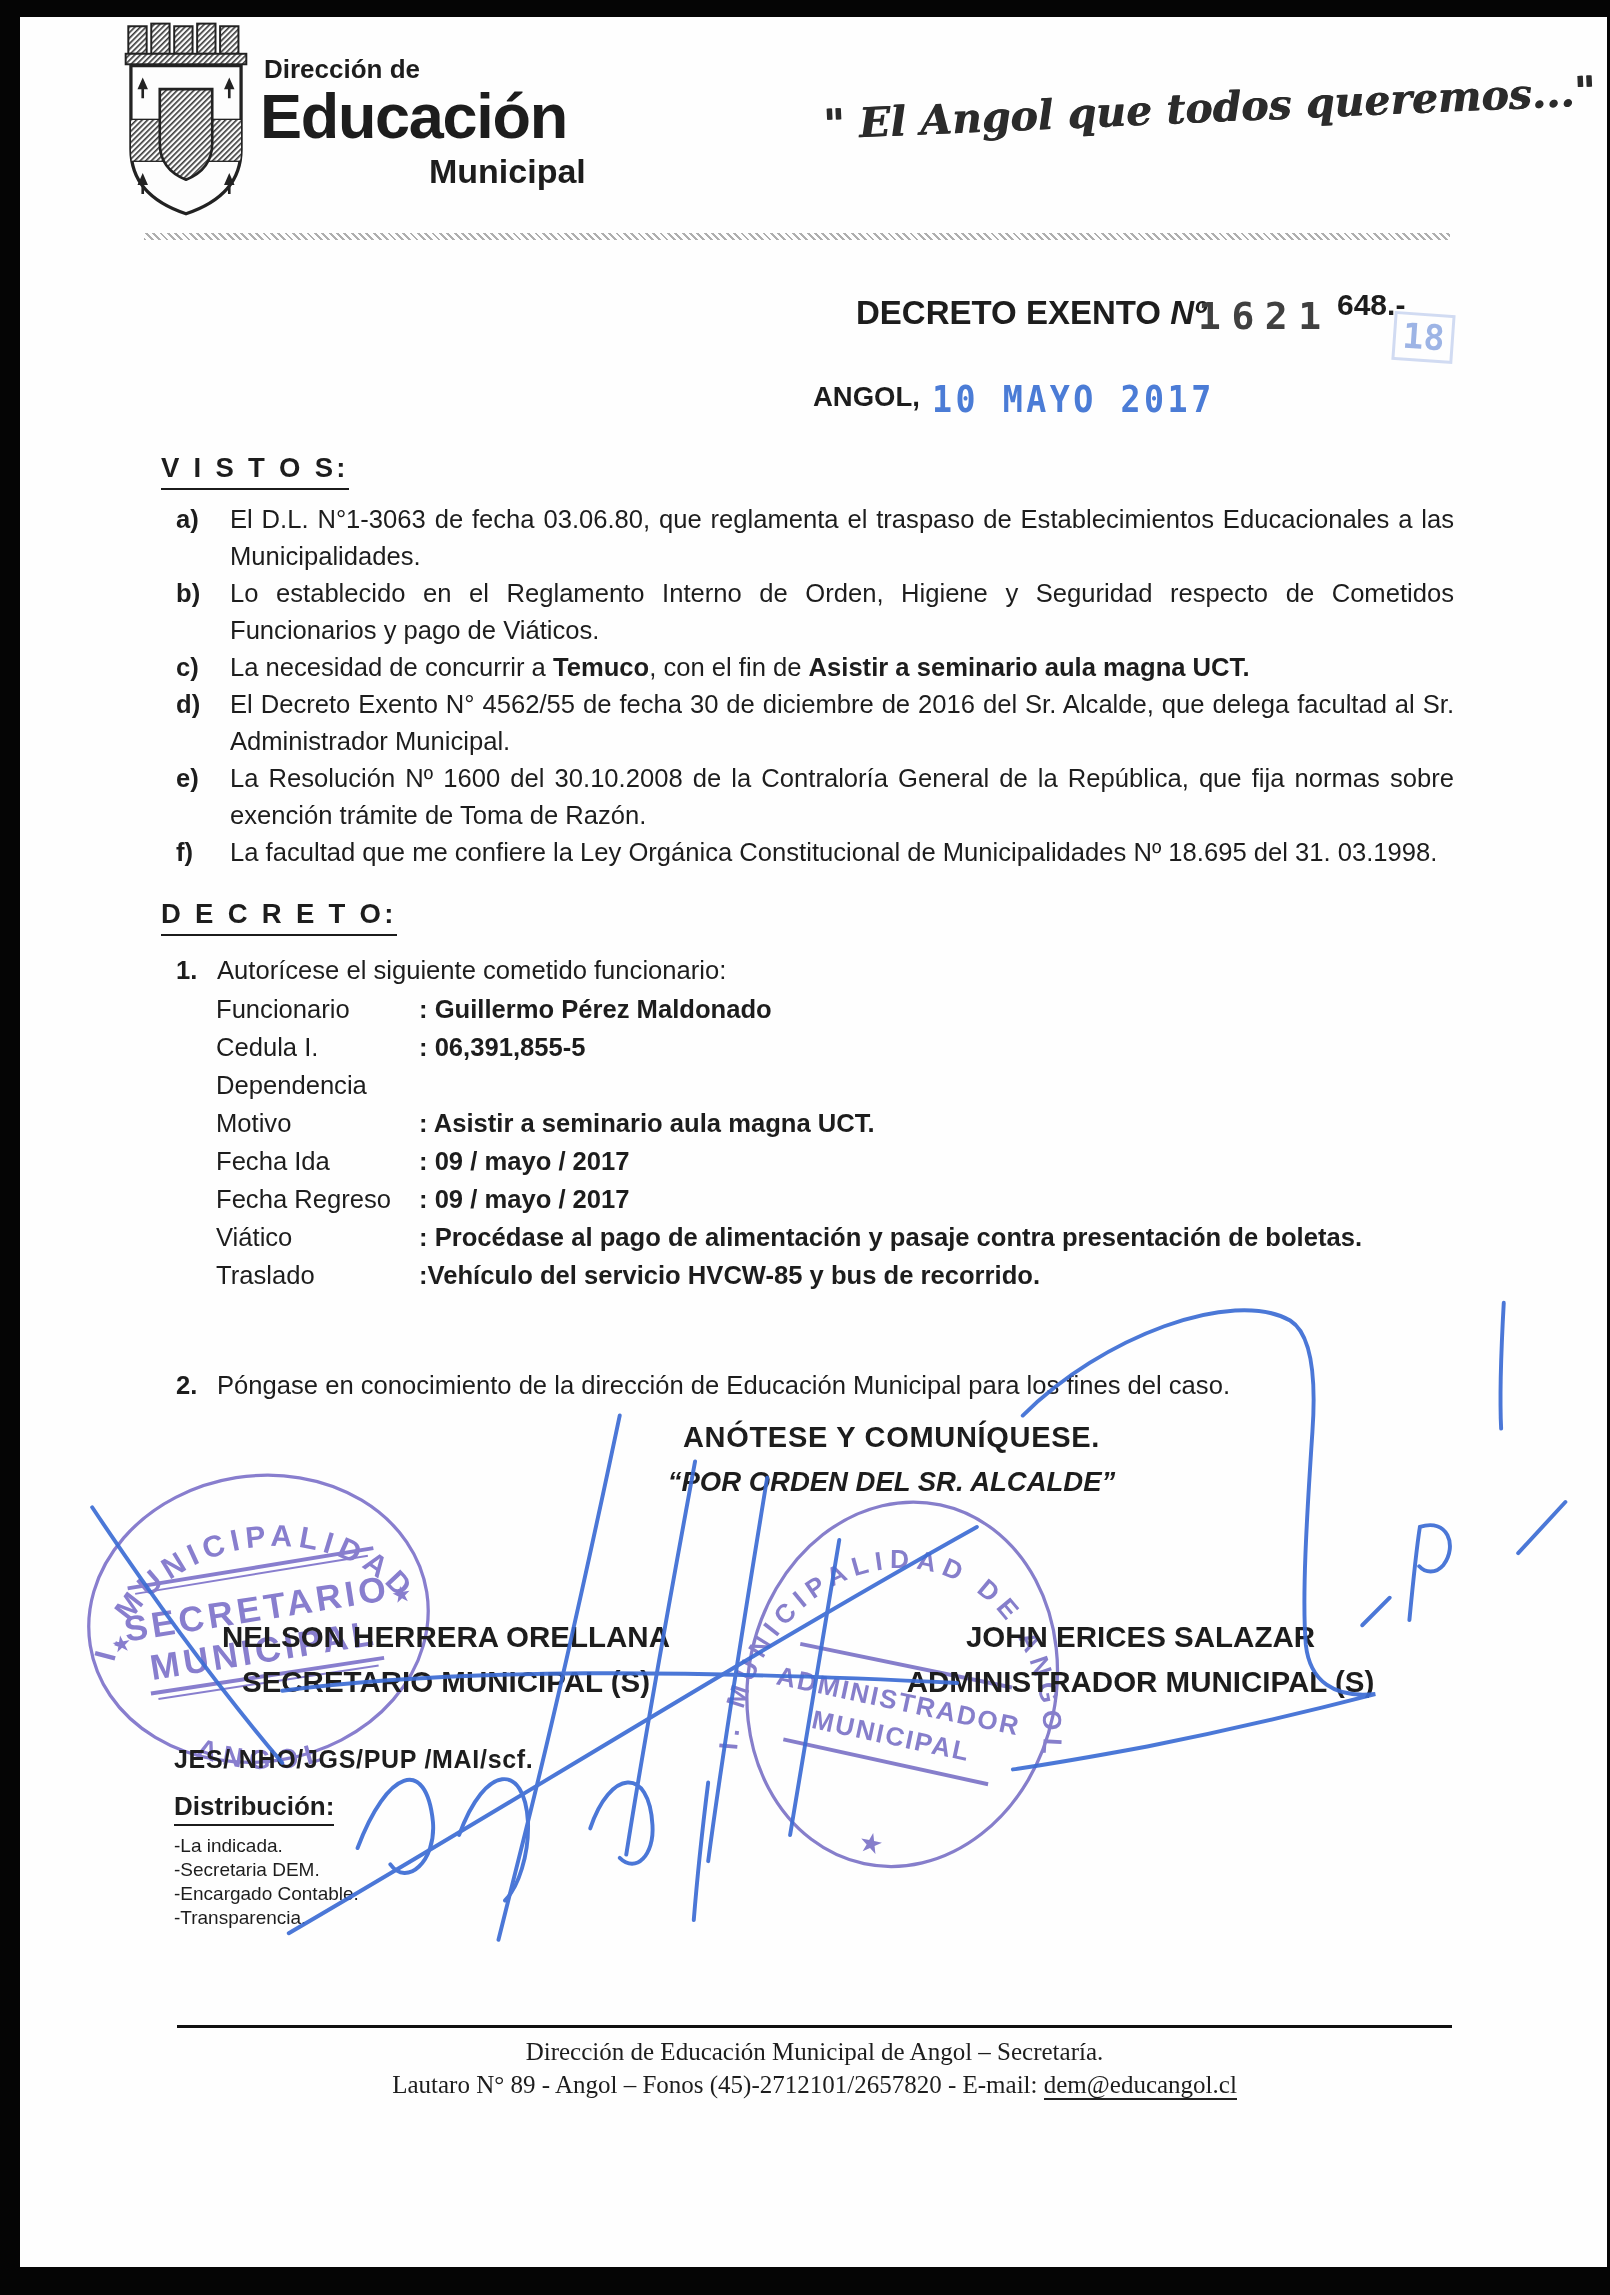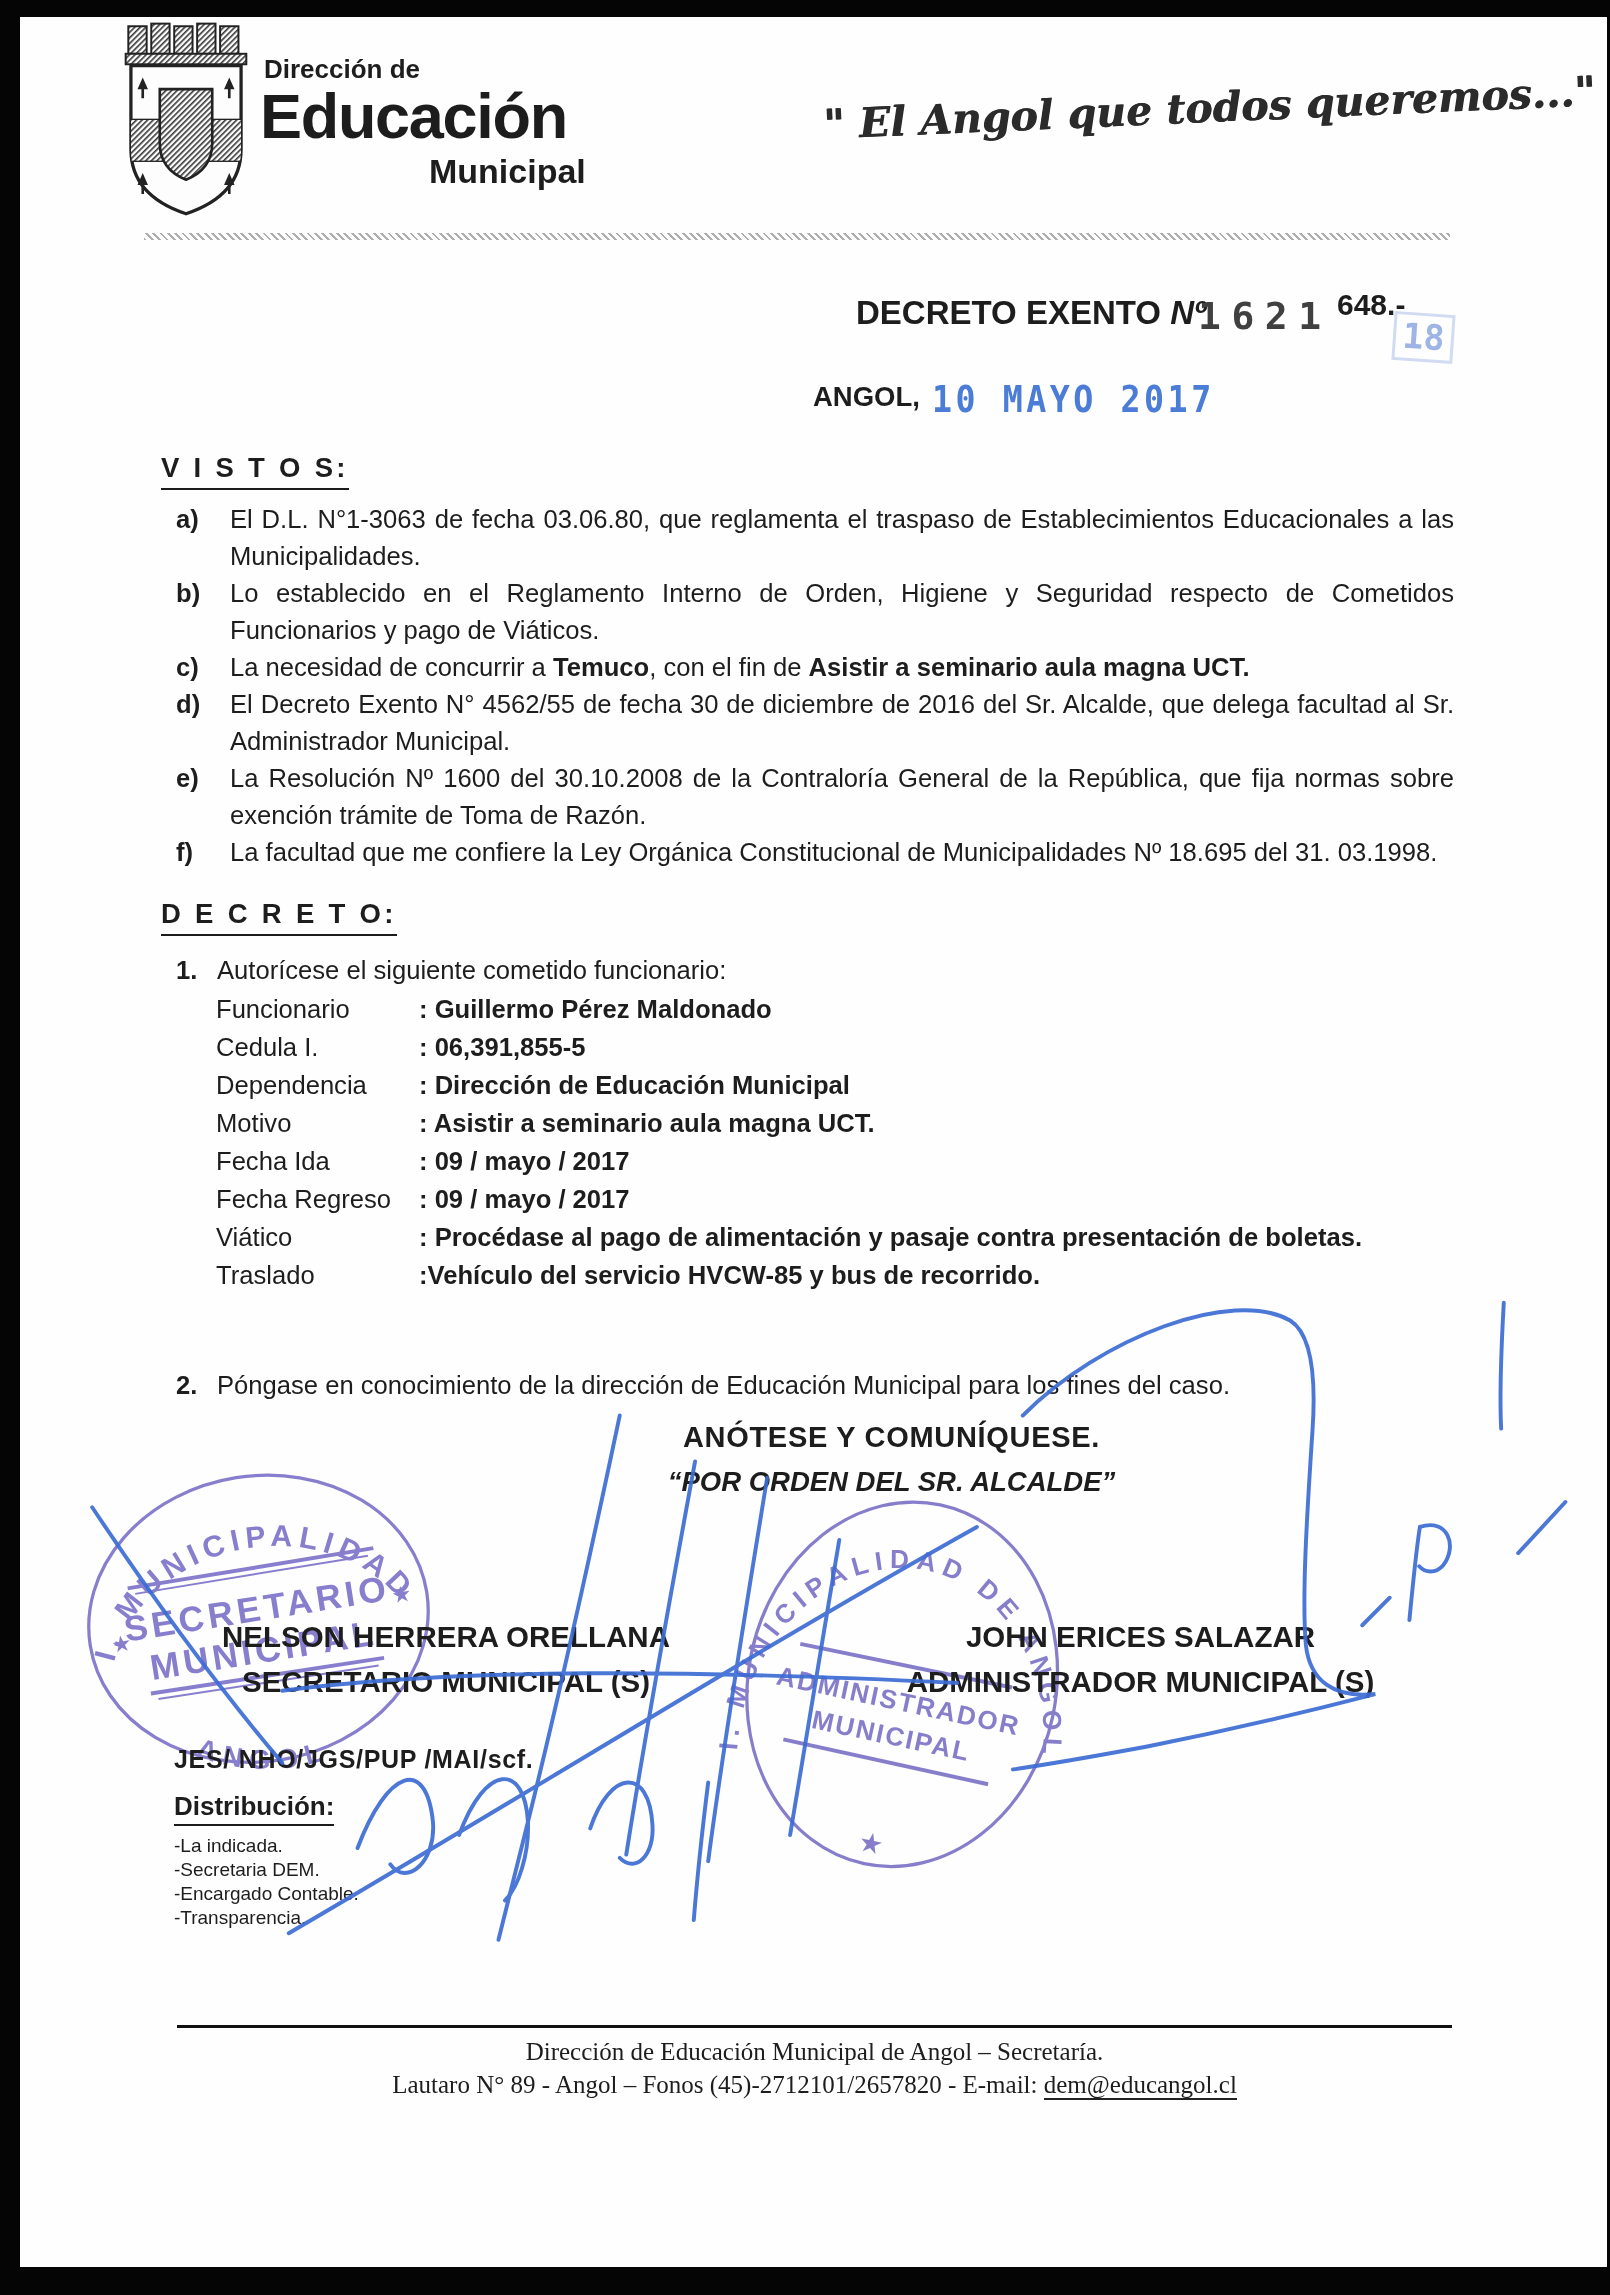--- a/index.html
+++ b/index.html
@@ -154,21 +154,20 @@
     <div class="frow">
       <span>Funcionario</span>
       <span class="fvalue">: Guillermo Pérez Maldonado</span>
     </div>
     <div class="frow">
       <span>Cedula I.</span>
       <span class="fvalue">: 06,391,855-5</span>
     </div>
     <div class="frow">
       <span>Dependencia</span>
-      <span class="fvalue">: Dirección de Educación Municipal</span>
     </div>
     <div class="frow">
       <span>Motivo</span>
       <span class="fvalue">: Asistir a seminario aula magna UCT.</span>
     </div>
     <div class="frow">
       <span>Fecha Ida</span>
       <span class="fvalue">: 09 / mayo / 2017</span>
     </div>
     <div class="frow">

